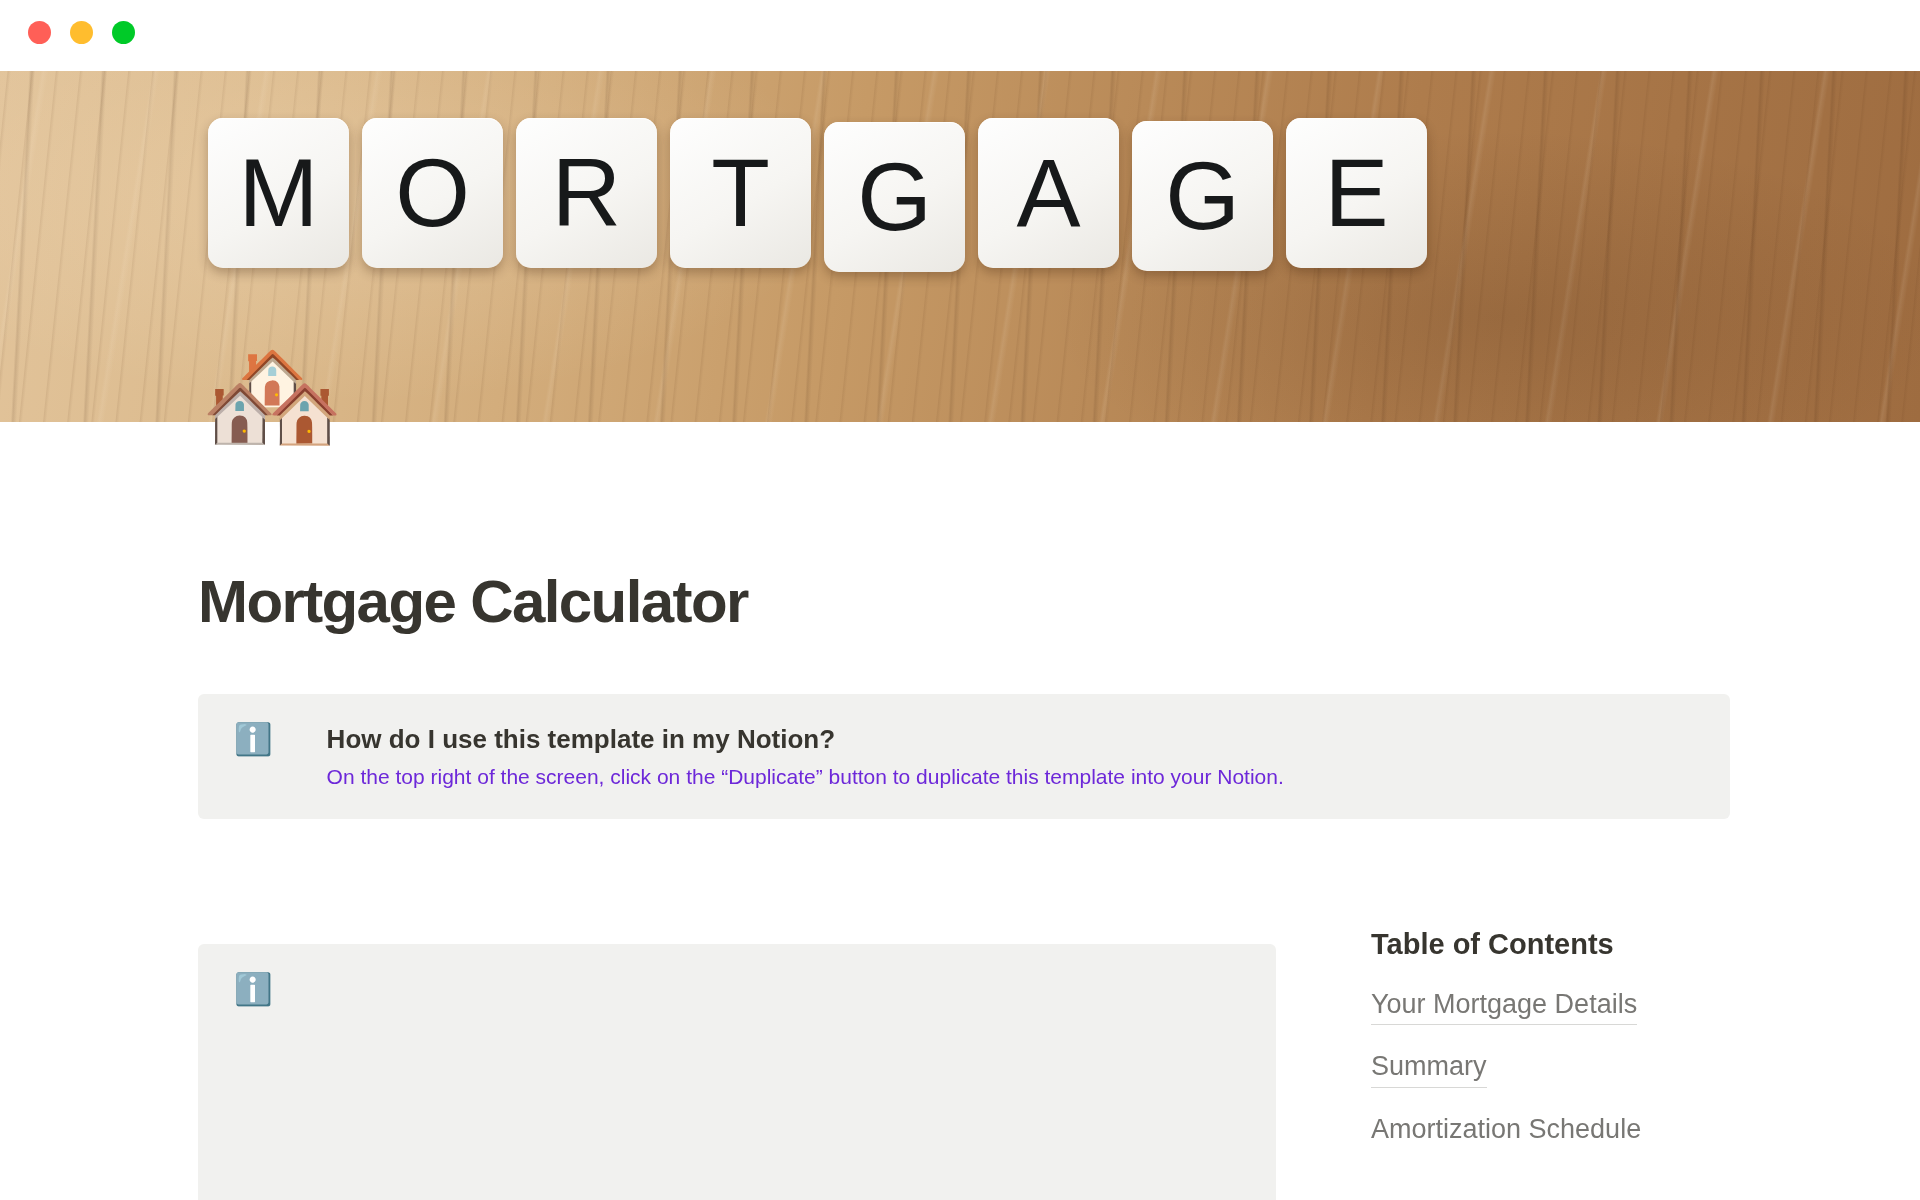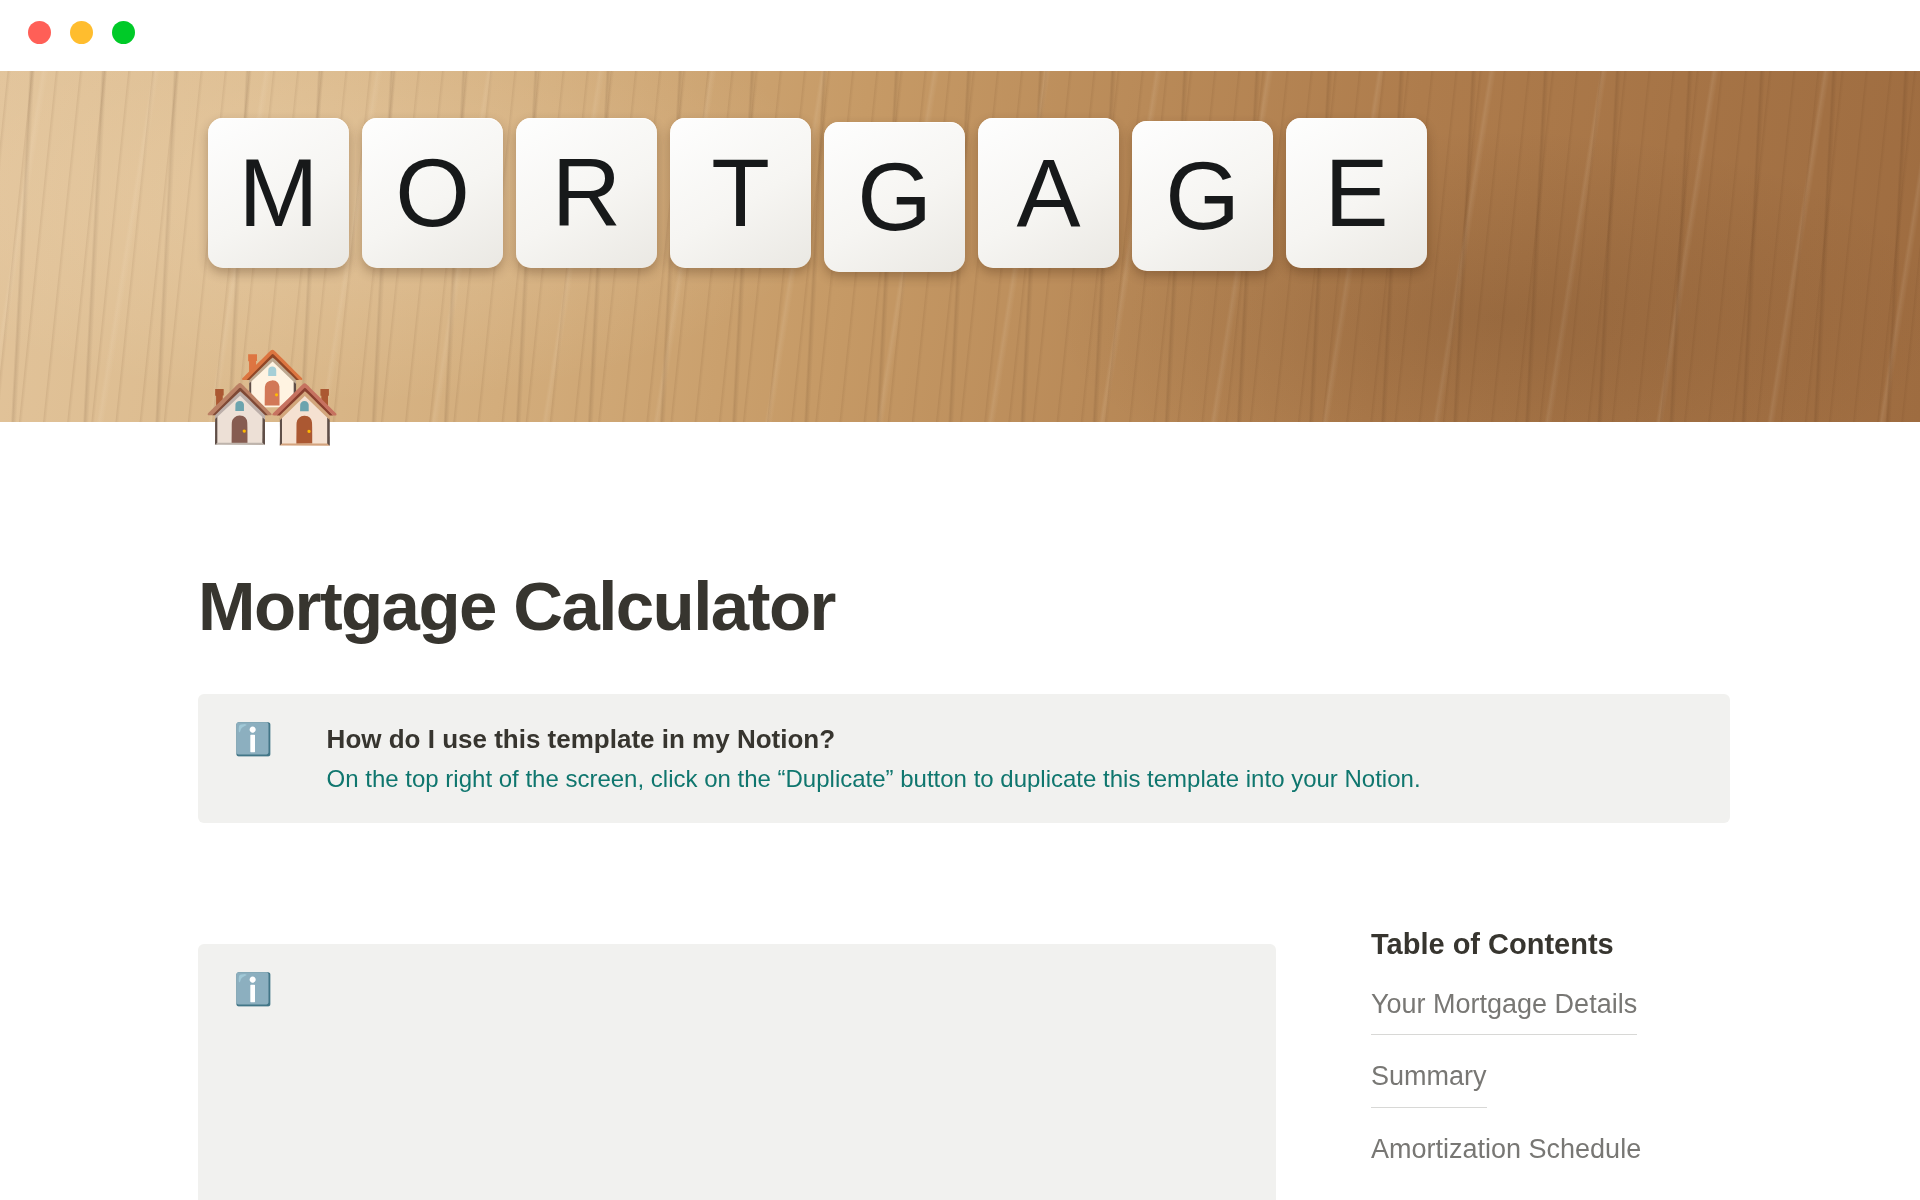--- a/index.html
+++ b/index.html
@@ -74,21 +74,21 @@
   
   #page-icon {
     position:absolute; left:200px; top:338px;
     font-size:116px; line-height:1; z-index:5;
     font-family:"DejaVu Sans", sans-serif;
   }
 
   
   #page-title {
     position:absolute; left:198px; top:572px;
-    font-size:69px; font-weight:bold; letter-spacing:-1.6px;
+    font-size:60px; font-weight:bold; letter-spacing:-1.6px;
     color:#37352F; line-height:1;
   }
 
   .callout {
     position:absolute;
     background:#F1F1EF;
     border-radius:6px;
     padding:26px 34px 26px 36px;
     display:flex; gap:18px;
   }
@@ -98,37 +98,37 @@
   .callout-icon {
     font-size:31px; line-height:1.25; flex:0 0 auto;
     font-family:"DejaVu Sans", sans-serif;
   }
   .callout-body { flex:1 1 auto;margin-left:36px; }
   .callout-heading {
     font-size:26px; font-weight:bold; color:#37352F;
     line-height:1.5; margin-bottom:2px;
   }
   .callout-text {
-    font-size:24px; color:#0f766e; line-height:1.52;
+    font-size:21px; color:#6d28d9; line-height:1.52;
   }
   .callout-text b { font-weight:bold; }
   .callout-text i { font-style:italic; }
 
   
   #toc { position:absolute; left:1371px; top:926px; width:420px; }
   #toc-title {
     font-size:29px; font-weight:bold; color:#37352F;
     line-height:1.3; margin-bottom:23px;
   }
   .toc-link {
     display:block; font-size:27px; color:#787774;
     line-height:1.28; margin-bottom:24px;
     text-decoration:none;
     border-bottom:1px solid #D8D8D6;
-    width:fit-content; padding-bottom:13px;
+    width:fit-content; padding-bottom:3px;
     cursor:pointer;
   }
   .toc-link.no-rule { border-bottom:none; }
 </style>
 </head>
 <body>
 
 <div id="titlebar">
   <div id="traffic-lights">
     <span class="tl red"></span>

